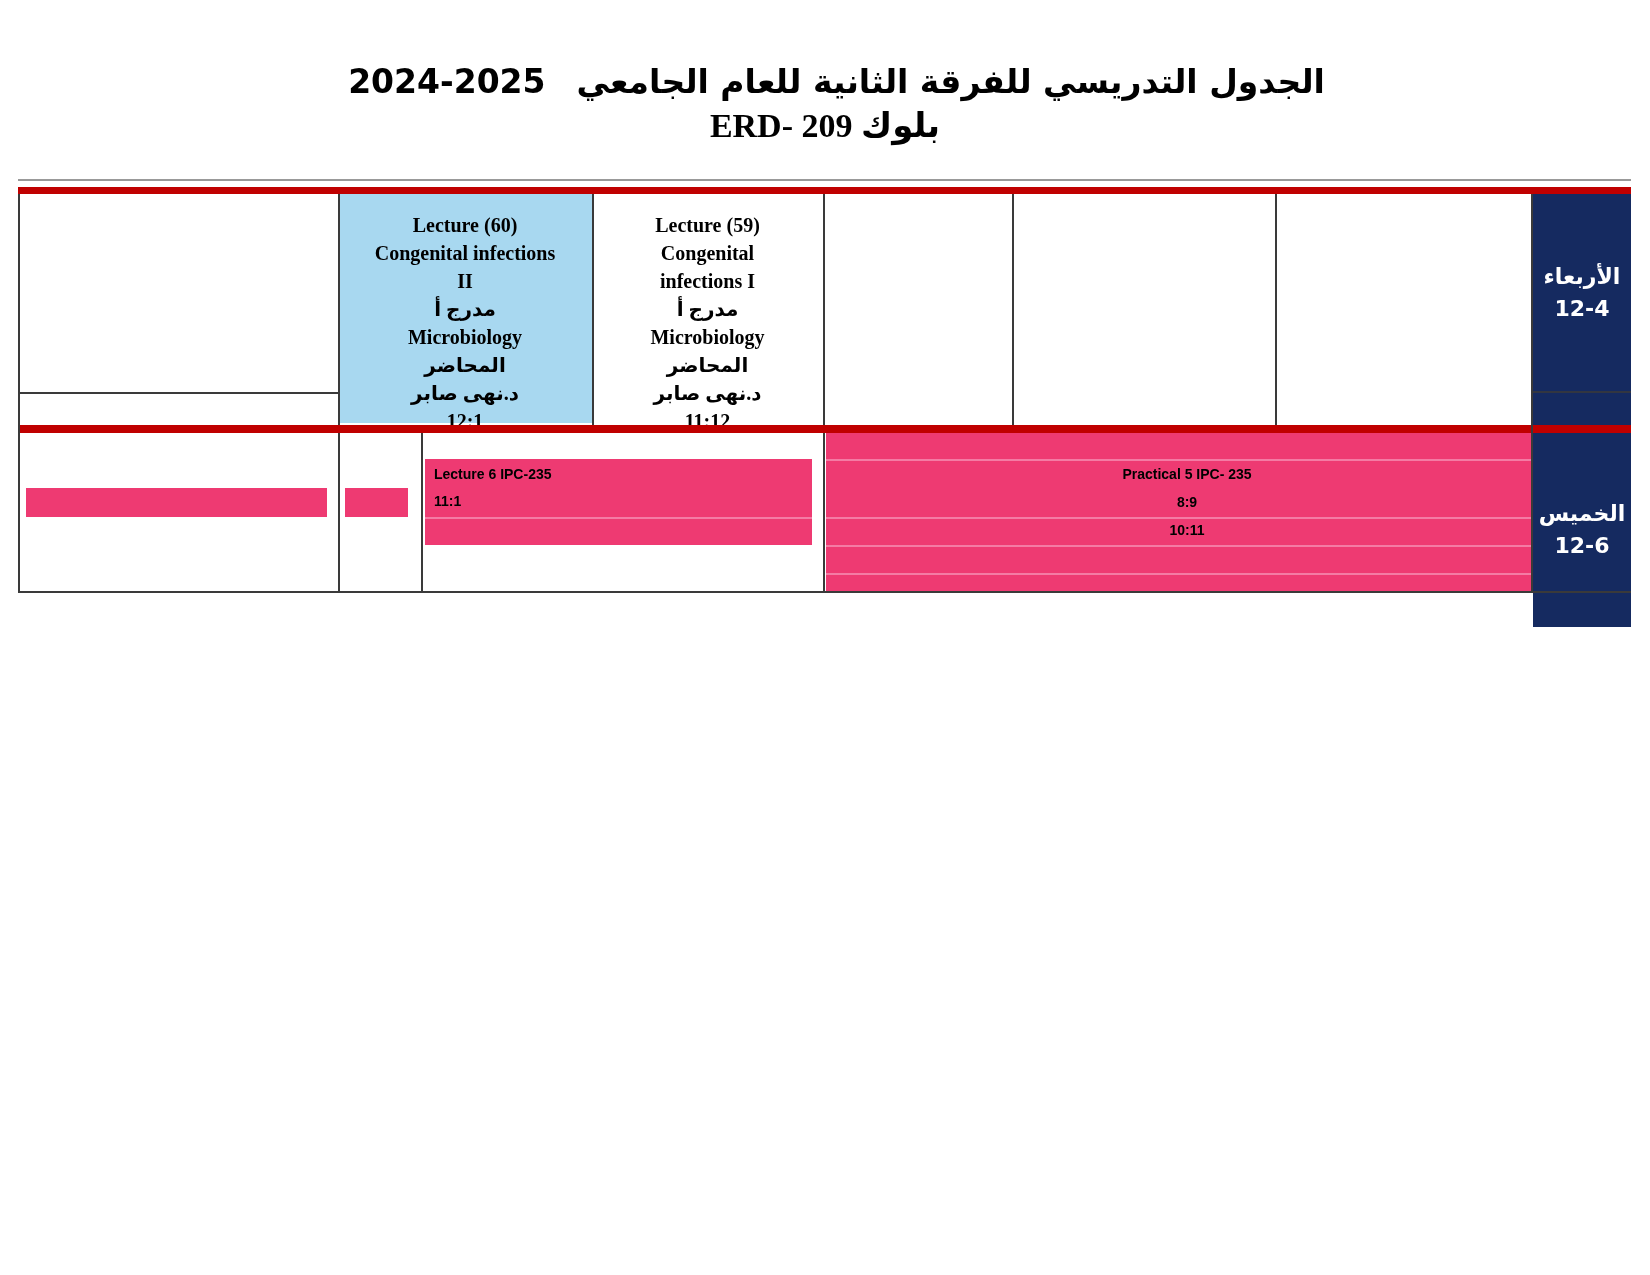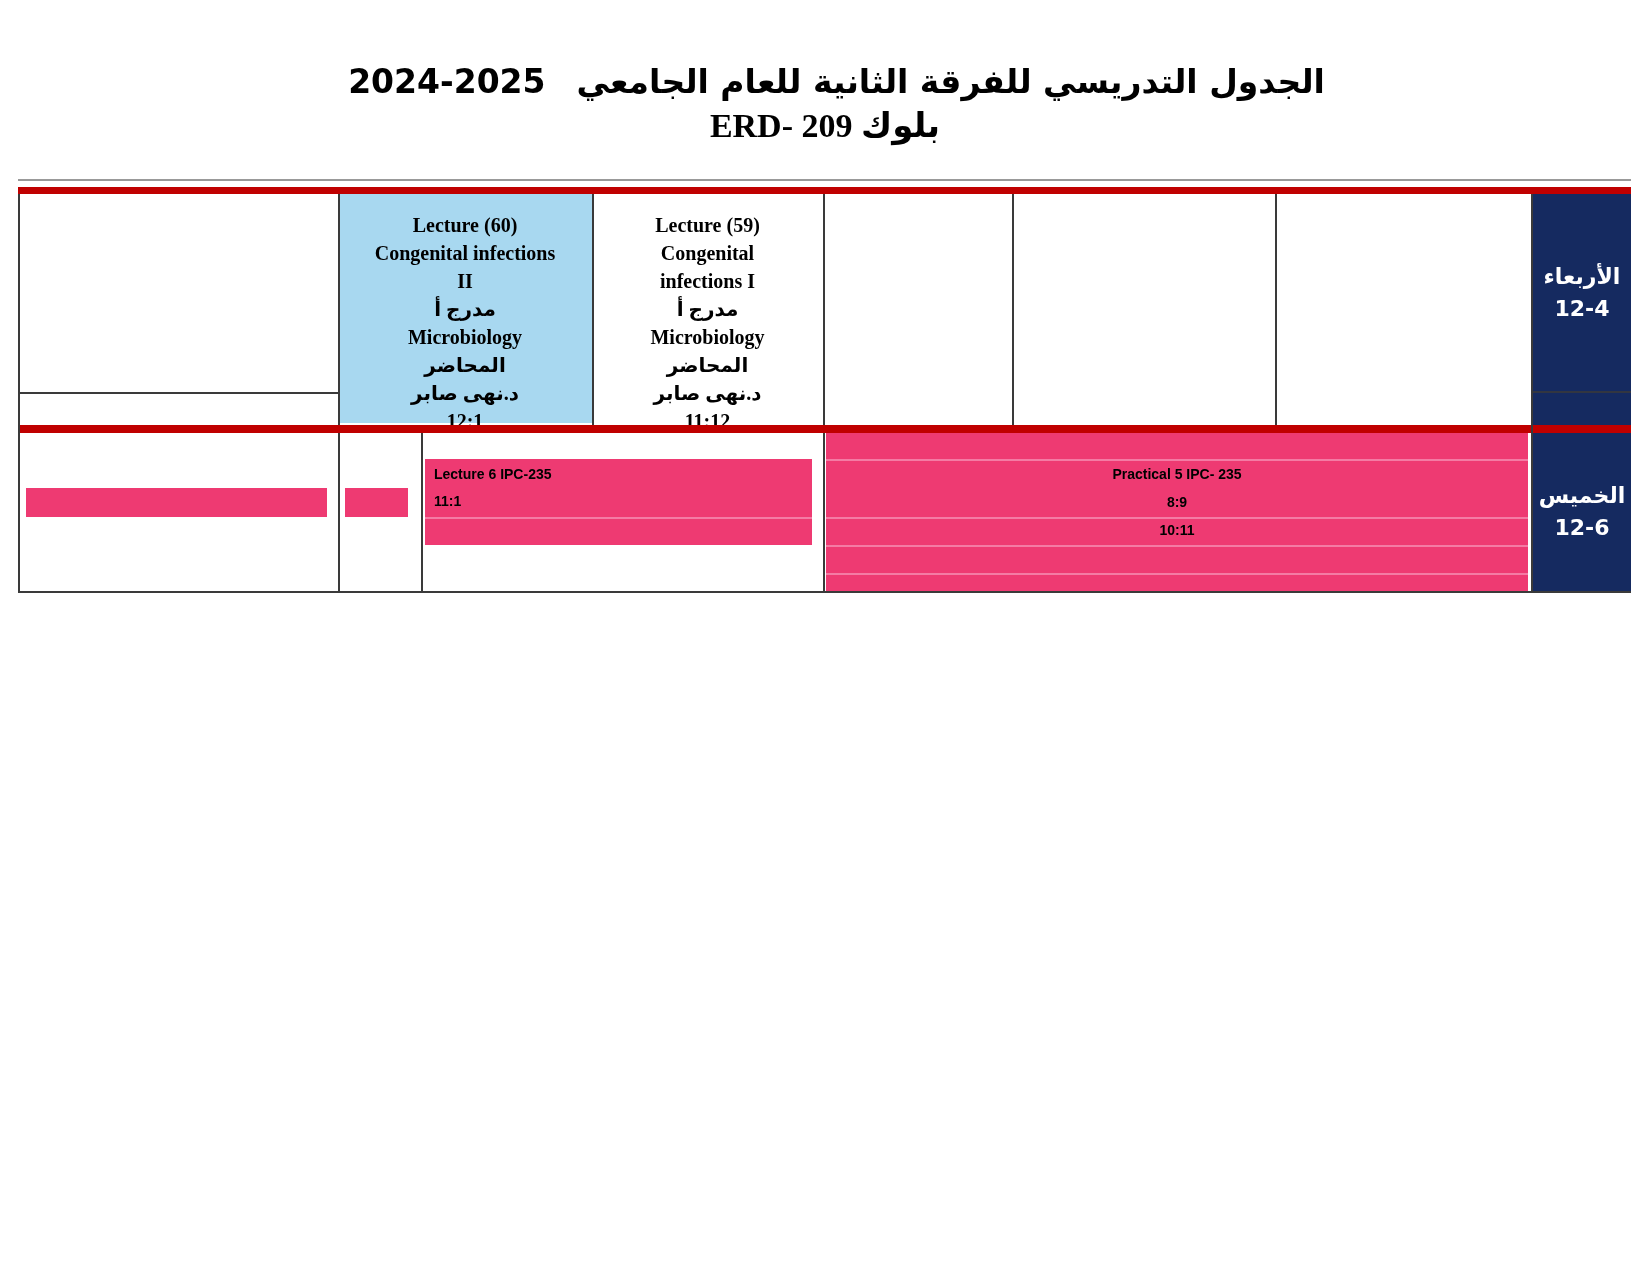--- a/index.html
+++ b/index.html
@@ -89,33 +89,33 @@
   <div class="abs pink" style="left:345px;top:488px;width:63px;height:29px;"></div>
 
   <div class="abs pink" style="left:425px;top:459px;width:387px;height:86px;">
     <div class="pline" style="top:58px;"></div>
     <div class="lec6-text pink-text">
         <div dir="auto">Lecture 6 IPC-235</div>
         <div dir="auto">11:1</div>
       </div>
   </div>
 
-  <div class="abs pink" style="left:826px;top:433px;width:702px;height:158px;">
+  <div class="abs pink" style="left:826px;top:433px;width:702px;height:158px;padding-left:20px;">
     <div class="pline" style="top:26px;"></div>
     <div class="pline" style="top:84px;"></div>
     <div class="pline" style="top:112px;"></div>
     <div class="pline" style="top:140px;"></div>
     <div class="practical-text pink-text">
         <div dir="auto">Practical 5 IPC- 235</div>
         <div dir="auto">8:9</div>
         <div dir="auto">10:11</div>
       </div>
   </div>
 
-  <div class="abs navy-cell" style="left:1533px;top:433px;width:98px;height:158px;">
+  <div class="abs navy-cell" style="left:1533px;top:433px;width:98px;height:194px;">
     <div dir="auto">الخميس</div>
     <div dir="auto">12-6</div>
   </div>
 
   <div class="abs vline" style="left:18px;top:194px;height:397px;"></div>
   <div class="abs vline" style="left:338px;top:194px;height:231px;"></div>
   <div class="abs vline" style="left:338px;top:433px;height:158px;"></div>
   <div class="abs vline" style="left:421px;top:433px;height:158px;"></div>
   <div class="abs vline" style="left:592px;top:194px;height:231px;"></div>
   <div class="abs vline" style="left:823px;top:194px;height:231px;"></div>

